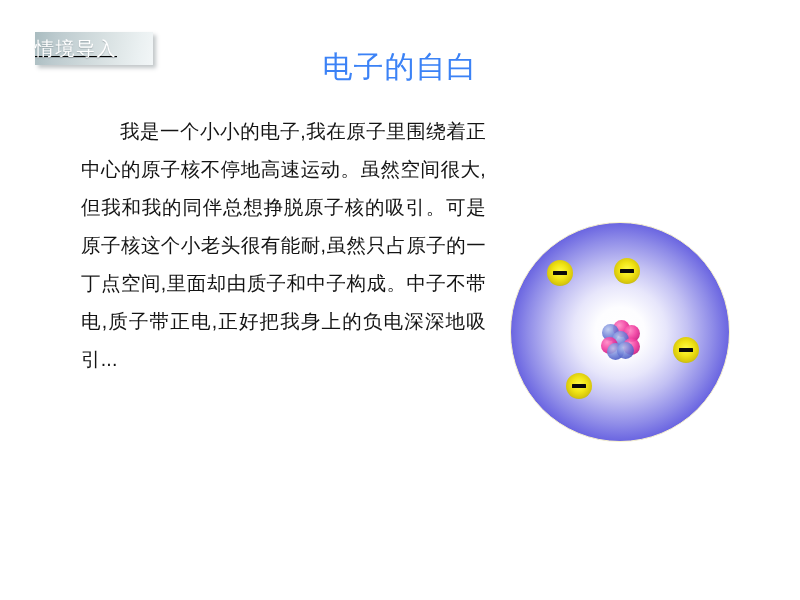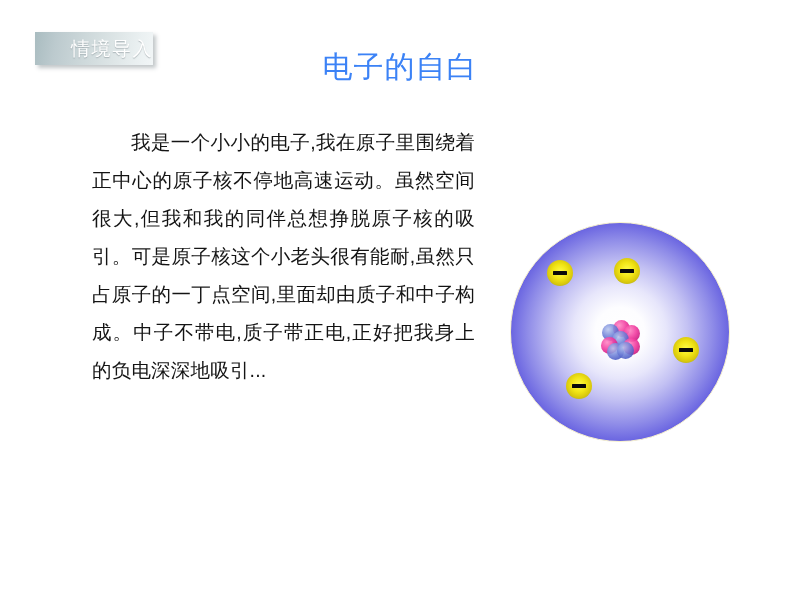--- a/index.html
+++ b/index.html
@@ -34,21 +34,22 @@
     background: linear-gradient(100deg,
         #a9bcc0 0%,
         #bccace 18%,
         #cdd8da 42%,
         #dde5e6 66%,
         #eaf0f1 86%,
         #f2f6f7 100%);
     box-shadow: 3px 3px 4px rgba(120,130,135,0.45);
     display: flex;
     align-items: center;
-    justify-content: flex-end;
+    justify-content: flex-start;
+    text-decoration: underline;
   }
   #section-badge .badge-text {
     color: #ffffff;
     font-size: 19px;
     letter-spacing: 1.5px;
     line-height: 1;
     white-space: nowrap;
     text-shadow: 0 1px 1px rgba(130,140,145,0.55);
   }
 
@@ -71,21 +72,21 @@
     position: absolute;
     left: 81px;
     top: 112px;
     width: 405px;
     color: #141414;
     font-size: 19.5px;
     line-height: 38px;
     letter-spacing: 0.2px;
   }
   #body-text p {
-    margin: 11px;
+    margin: 0;
     text-indent: 2em;
     text-align: justify;
     text-justify: inter-ideograph;
   }
 
   
   #atom-figure {
     position: absolute;
     left: 510px;
     top: 222px;

